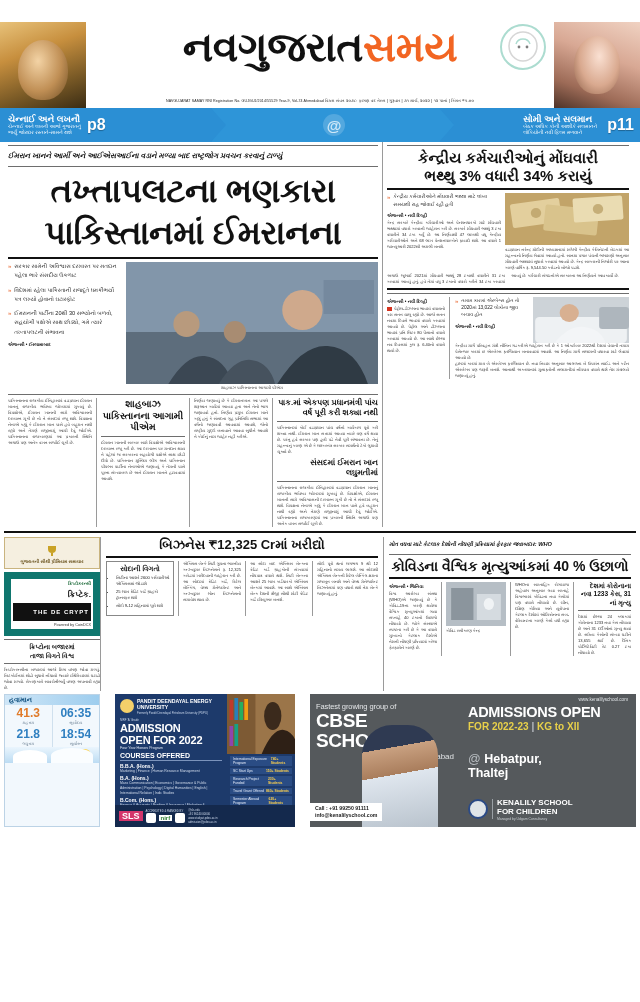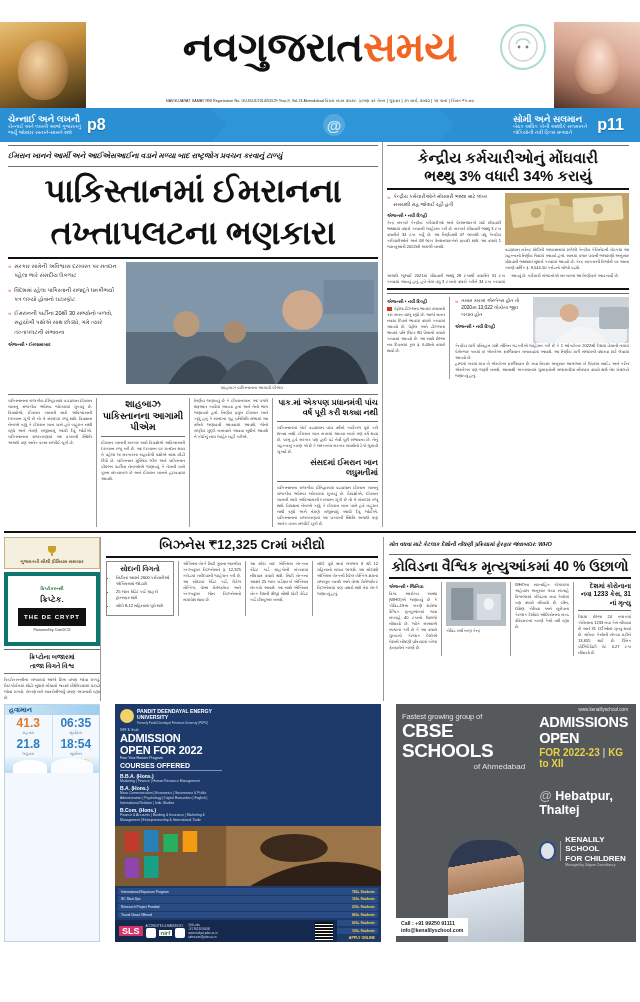--- a/index.html
+++ b/index.html
@@ -67,21 +67,21 @@
   }
   .promo-mid-txt { line-height:1.1; }
   .promo-site { font-size:13.5px; font-weight:bold; letter-spacing:-0.3px; }
   .promo-soc { font-size:6.5px; font-weight:bold; letter-spacing:0px; }
   .at-glyph {
     width:22px; height:22px; border-radius:50%; background:rgba(255,255,255,.18);
     color:#cfe8f8; font-size:15px; display:flex; align-items:center; justify-content:center; font-weight:bold;
   }
   .promo-right {
     position:relative; width:200px; background:#2b8fd4; color:#fff;
-    display:flex; align-items:center; justify-content:flex-end; padding-right:16px;
+    display:flex; align-items:center; justify-content:flex-end; padding-right:6px;
   }
   .promo-right::before {
     content:""; position:absolute; left:-1px; top:0; width:0; height:0;
     border-top:17px solid transparent; border-bottom:17px solid transparent; border-left:15px solid #2e95d8; z-index:3;
   }
   .promo-right-txt { text-align:left; line-height:1.08; margin-right:4px; }
   .promo-right-txt .t1 { font-size:9px; font-weight:bold; }
   .promo-right-txt .t2 { font-size:5px; }
 
   
@@ -165,21 +165,21 @@
   .wx-clouds { height:16px; background:linear-gradient(180deg,#eaf5fd,#bcdcf3); position:relative; }
   .wx-clouds::before {
     content:""; position:absolute; left:8px; bottom:0; width:34px; height:13px; background:#fff; border-radius:50% 50% 0 0;
   }
   .wx-clouds::after {
     content:""; position:absolute; right:6px; bottom:0; width:42px; height:15px; background:#fafdff; border-radius:50% 50% 0 0;
   }
   .wx-sun { position:absolute; right:8px; top:2px; width:12px; height:12px; background:#ffd24d; border-radius:50%; }
 
   .ad-pdeu {
-    width:266px; background:#1d3a6b; color:#fff; position:relative; overflow:hidden; display:flex;flex-direction:column;
+    width:180px; background:#1d3a6b; color:#fff; position:relative; overflow:hidden; display:flex;
   }
   .pd-left { width:112px; padding:4px 5px; }
   .pd-logo-row { display:flex; align-items:center; gap:3px; margin-bottom:3px; }
   .pd-logo { width:14px; height:14px; border-radius:50%; background:#f4d06a; flex:0 0 auto; }
   .pd-uni { font-size:5.2px; font-weight:bold; line-height:6.4px; }
   .pd-sub { font-size:2.8px; color:#c9d6ea; line-height:4px; }
   .pd-adm { font-size:11px; font-weight:bold; line-height:12px; letter-spacing:-0.2px; }
   .pd-yr { font-size:3.6px; color:#dfe7f3; margin-bottom:1px; }
   .pd-courses { font-size:7px; font-weight:bold; border-bottom:1px solid #7b93bb; padding-bottom:1px; margin:2px 0 2px; }
   .pd-deg { font-size:5px; font-weight:bold; margin-top:2px; }
@@ -229,21 +229,21 @@
   .ken-seal { width:20px; height:20px; border-radius:50%; background:#dfe4e8; border:2px solid #2b4a86; }
   .ken-bar { width:1px; height:20px; background:#9aa0a5; }
   .ken-brand { font-size:8px; font-weight:bold; line-height:9.4px; }
   .ken-mng { font-size:3.4px; color:#c8cdd1; }
   .ken-url {
     position:absolute; right:8px; top:3px; font-size:4.6px; color:#dfe3e6;
   }
 
   .small-ad-col { width:96px; }
   .ad-coin {
-    border:4px solid #0f766e; padding:10px; text-align:center; margin-bottom:2px;
+    border:7px solid #0f766e; padding:2px; text-align:right; margin-bottom:2px;
   }
   .ad-coin-top { font-size:4.6px; font-weight:bold; color:#1d6b3a; line-height:6px; }
   .ad-coin-mid { font-size:8px; font-weight:bold; color:#111; margin:3px 0; }
   .ad-coin-box { background:#111; color:#fff; font-size:6px; font-weight:bold; padding:6px 2px; letter-spacing:1px; }
   .ad-coin-bot { font-size:3.8px; color:#333; margin-top:2px; }
   .ad-side-hl { font-size:6.5px; font-weight:bold; line-height:8.5px; text-align:center; color:#111; }
 </style>
 </head>
 <body>
 
@@ -290,22 +290,22 @@
     </div>
   </div>
 
   <div class="content">
     <div class="row">
 
       <div class="col-left">
         <div class="rule-h"></div>
         <div class="kicker">ઈમરાન ખાનને આર્મી અને આઈએસઆઈના વડાને મળ્યા બાદ રાષ્ટ્રજોગ પ્રવચન કરવાનું ટાળ્યું</div>
         <div class="rule-h"></div>
+        <div class="lead-hl">તખ્તાપલટના ભણકારા</div>
         <div class="lead-hl">પાકિસ્તાનમાં ઈમરાનના</div>
-        <div class="lead-hl">તખ્તાપલટના ભણકારા</div>
         <div class="rule-h2"></div>
 
         <div class="row">
           <div style="width:118px;padding-right:5px;">
             <div class="bullets">
               <div class="bl">
                   <span class="chev">»</span>
                   <span>સરકાર સામેની અવિશ્વાસ દરખાસ્ત પર મતદાન પહેલા ભારે સંસદીય ઉકળાટ</span>
                 </div>
               <div class="bl">

